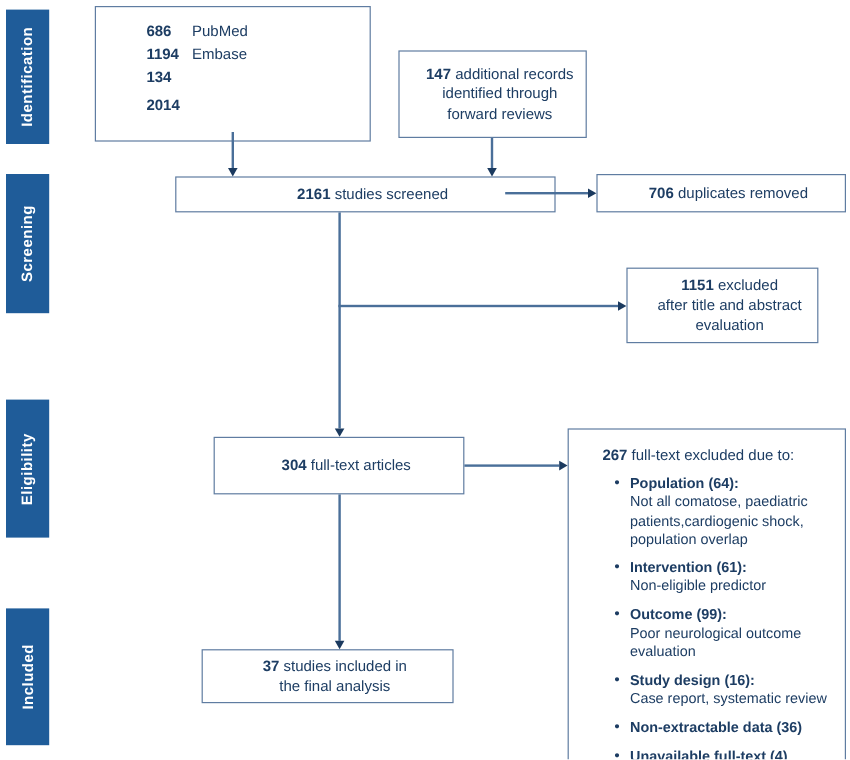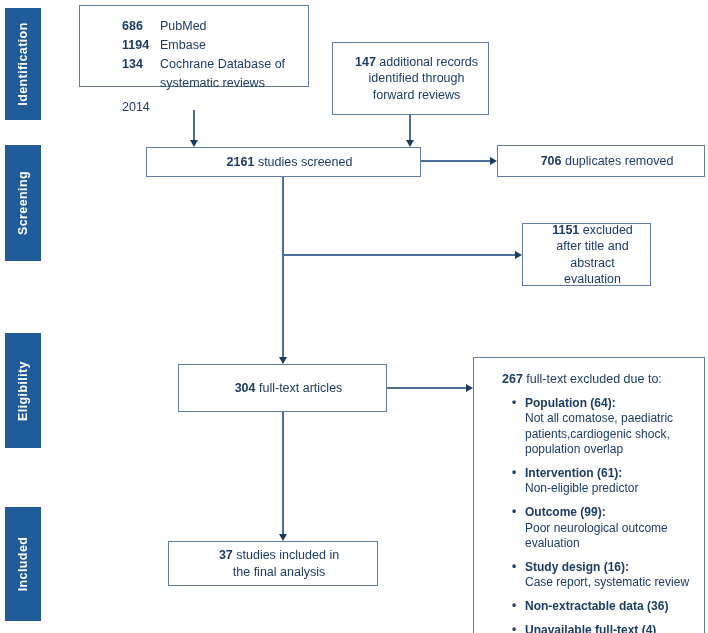--- a/index.html
+++ b/index.html
@@ -25,30 +25,30 @@
   .box {
     position:absolute; background:#ffffff; border:1.5px solid #5f7ca1;
     box-sizing:border-box; font-size:12.5px; line-height:1.32; color:#1d3d63;padding-left:12px;
   }
   .center {
     display:flex; flex-direction:column; align-items:center; justify-content:center;
     text-align:center;
   }
   b, .num { font-weight:bold; }
 
-  #box-sources { left:79px; top:5px; width:230px; height:82px; padding:11px 8px 8px 42px; }
+  #box-sources { left:79px; top:5px; width:230px; height:113px; padding:11px 8px 8px 42px; }
   .src-row { display:flex; line-height:1.52; }
   .src-row .num { width:38px; flex:none; }
   .src-row .lbl { flex:1; }
-  .src-year { margin-top:6px; font-weight:normal; }
+  .src-year { margin-top:6px; font-weight:bold; }
 
   #box-forward    { left:332px; top:42px;  width:157px; height:73px; }
-  #box-screened   { left:146px; top:147px; width:275px; height:30px; }
+  #box-screened   { left:146px; top:147px; width:317px; height:30px; }
   #box-duplicates { left:497px; top:145px; width:208px; height:32px; }
-  #box-excluded1  { left:522px; top:223px; width:129px; height:63px; }
+  #box-excluded1  { left:522px; top:223px; width:160px; height:63px; }
   #box-fulltext   { left:178px; top:364px; width:209px; height:48px; }
   #box-included   { left:168px; top:541px; width:210px; height:45px; }
 
   #box-reasons { left:473px; top:357px; width:232px; height:292px; padding:13px 6px 8px 28px; font-size:12px; }
   .reasons-title { margin-bottom:8px; font-size:12.5px; }
   .reasons-list { list-style:none; margin:0; padding:0 0 0 10px; }
   .reasons-list li { position:relative; padding-left:13px; margin-bottom:8px; line-height:1.3; }
   .reasons-list li::before { content:"\2022"; position:absolute; left:0; top:-1px; font-weight:bold; color:#1d3d63; }
 
   
@@ -87,21 +87,20 @@
     <div class="src-row">
       <span class="num">686</span>
       <span class="lbl">PubMed</span>
     </div>
     <div class="src-row">
       <span class="num">1194</span>
       <span class="lbl">Embase</span>
     </div>
     <div class="src-row">
       <span class="num">134</span>
-      <span class="lbl">Cochrane Database of systematic reviews</span>
     </div>
     <div class="src-year">2014</div>
   </div>
 
   <div class="box center" id="box-forward">
     <div><b>147</b> <span>additional records</span></div>
     <div>identified through</div>
     <div>forward reviews</div>
   </div>
 

